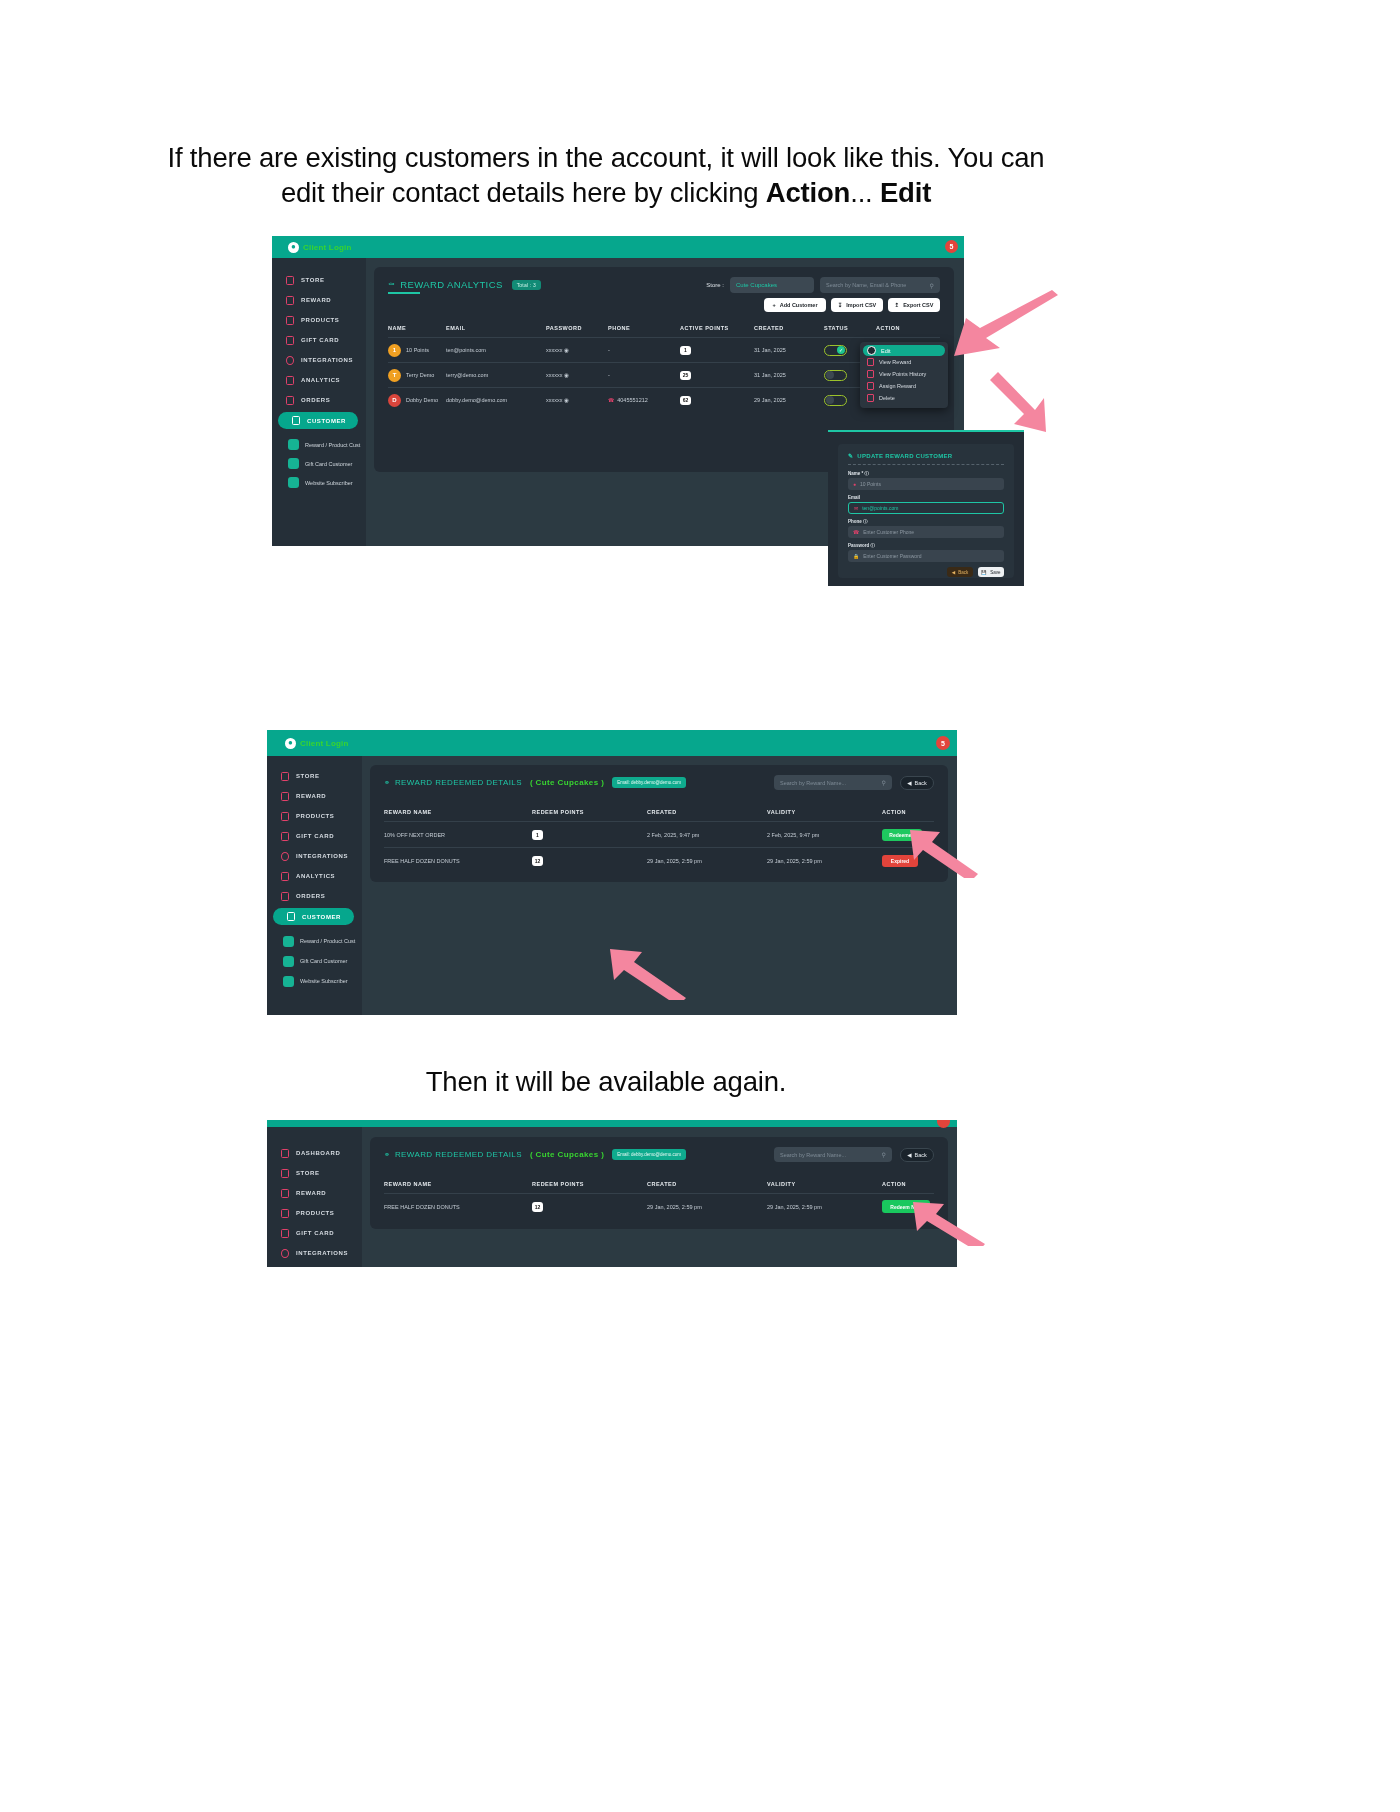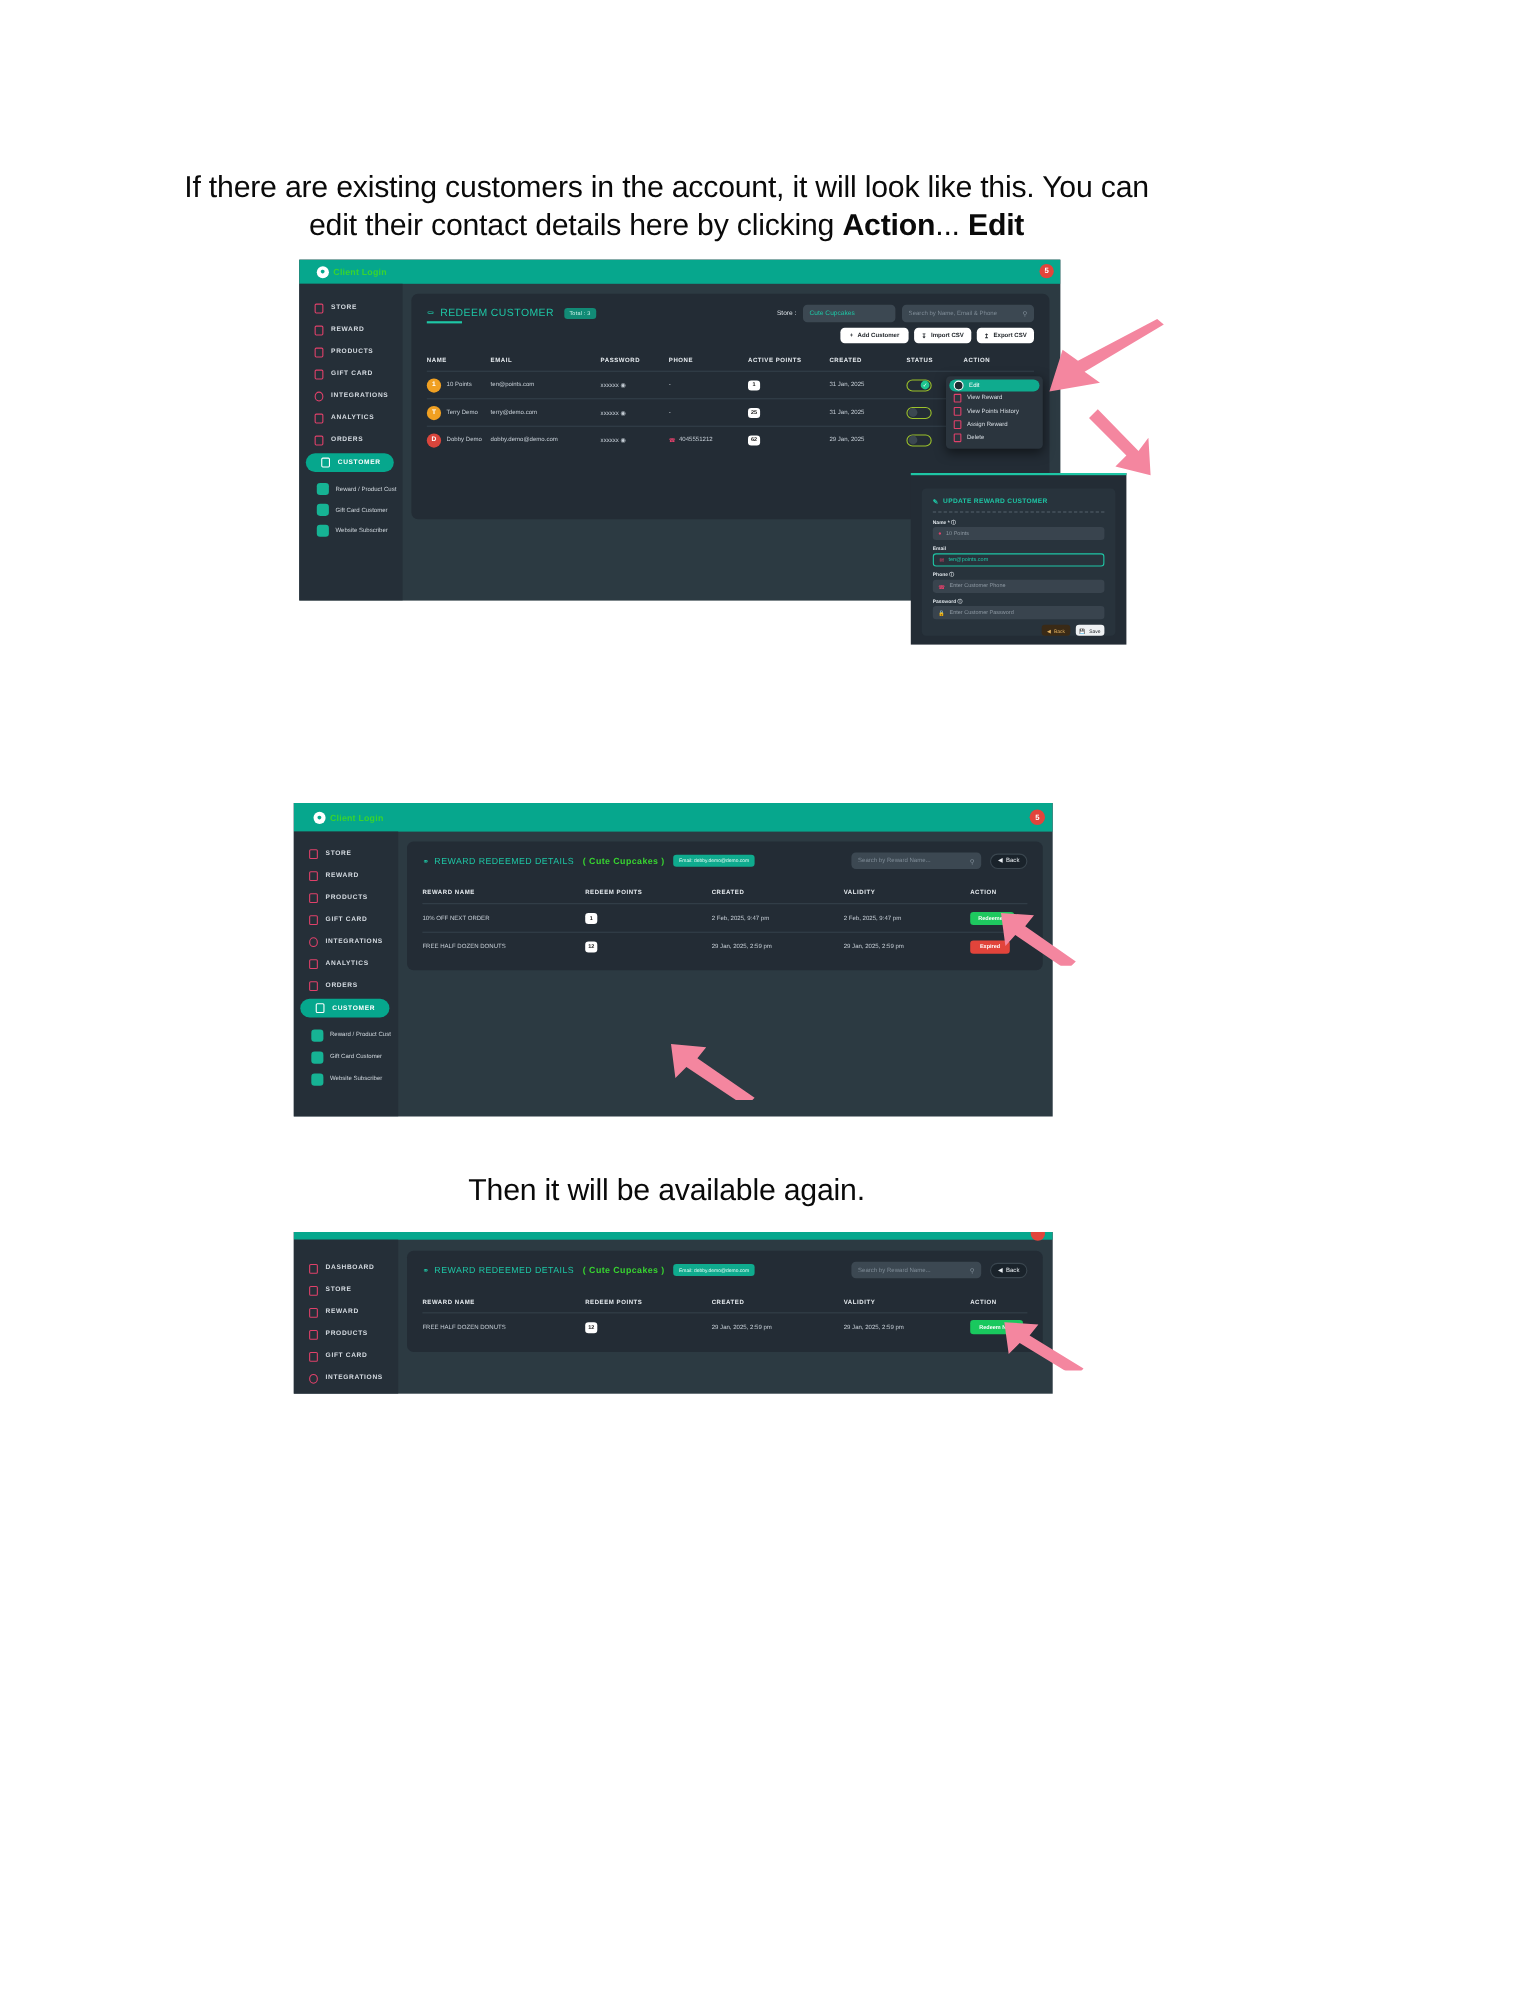--- a/index.html
+++ b/index.html
@@ -16,21 +16,21 @@
   .caption {
     position: absolute;
     text-align: center;
     color: #0a0a0a;
     font-family: "Liberation Sans", sans-serif;
     font-weight: 400;
     line-height: 1.28;
     letter-spacing: -0.2px;
   }
   .caption b { font-weight: 700; }
-  #cap1 { left: 150px; top: 140px; width: 912px; font-size: 27.5px; margin-top: 12px; }
+  #cap1 { left: 150px; top: 140px; width: 912px; font-size: 27.5px; }
   #cap2 { left: 150px; top: 592px; width: 912px; font-size: 27.5px; }
   #cap3 { left: 150px; top: 1064px; width: 912px; font-size: 27.5px; }
 
   
   .shot { position: absolute; overflow: hidden; background:#2c3a42; }
   .topbar {
     background:#06a78d; height: 100%; width: 100%;
     display:flex; align-items:center; position: relative;
   }
   .brand {
@@ -220,21 +220,21 @@
             </div>
         </div>
       </div>
     </div>
 
     <div class="panel" style="position:absolute;left:102px;top:31px;width:580px;height:205px;">
 
       <div style="position:absolute;left:14px;top:12px;">
         <div class="panel-title" style="font-size:9.5px;">
           <span style="color:#1ec6a5;font-size:8px;">⚰</span>
-          <span>REDEEM CUSTOMER</span>
+          <span>REWARD ANALYTICS</span>
           <span class="badge-teal" style="font-size:5px;padding:2px 5px;margin-left:4px;">Total : 3</span>
         </div>
         <div class="title-underline" style="width:32px;margin-top:2px;"></div>
       </div>
 
       <div style="position:absolute;right:14px;top:10px;display:flex;align-items:center;gap:6px;">
         <span style="color:#dbe1e6;font-size:6px;">Store :</span>
         <div class="field" style="width:84px;height:16px;padding:0 6px;font-size:6px;">
           <span>Cute Cupcakes</span>
         </div>

